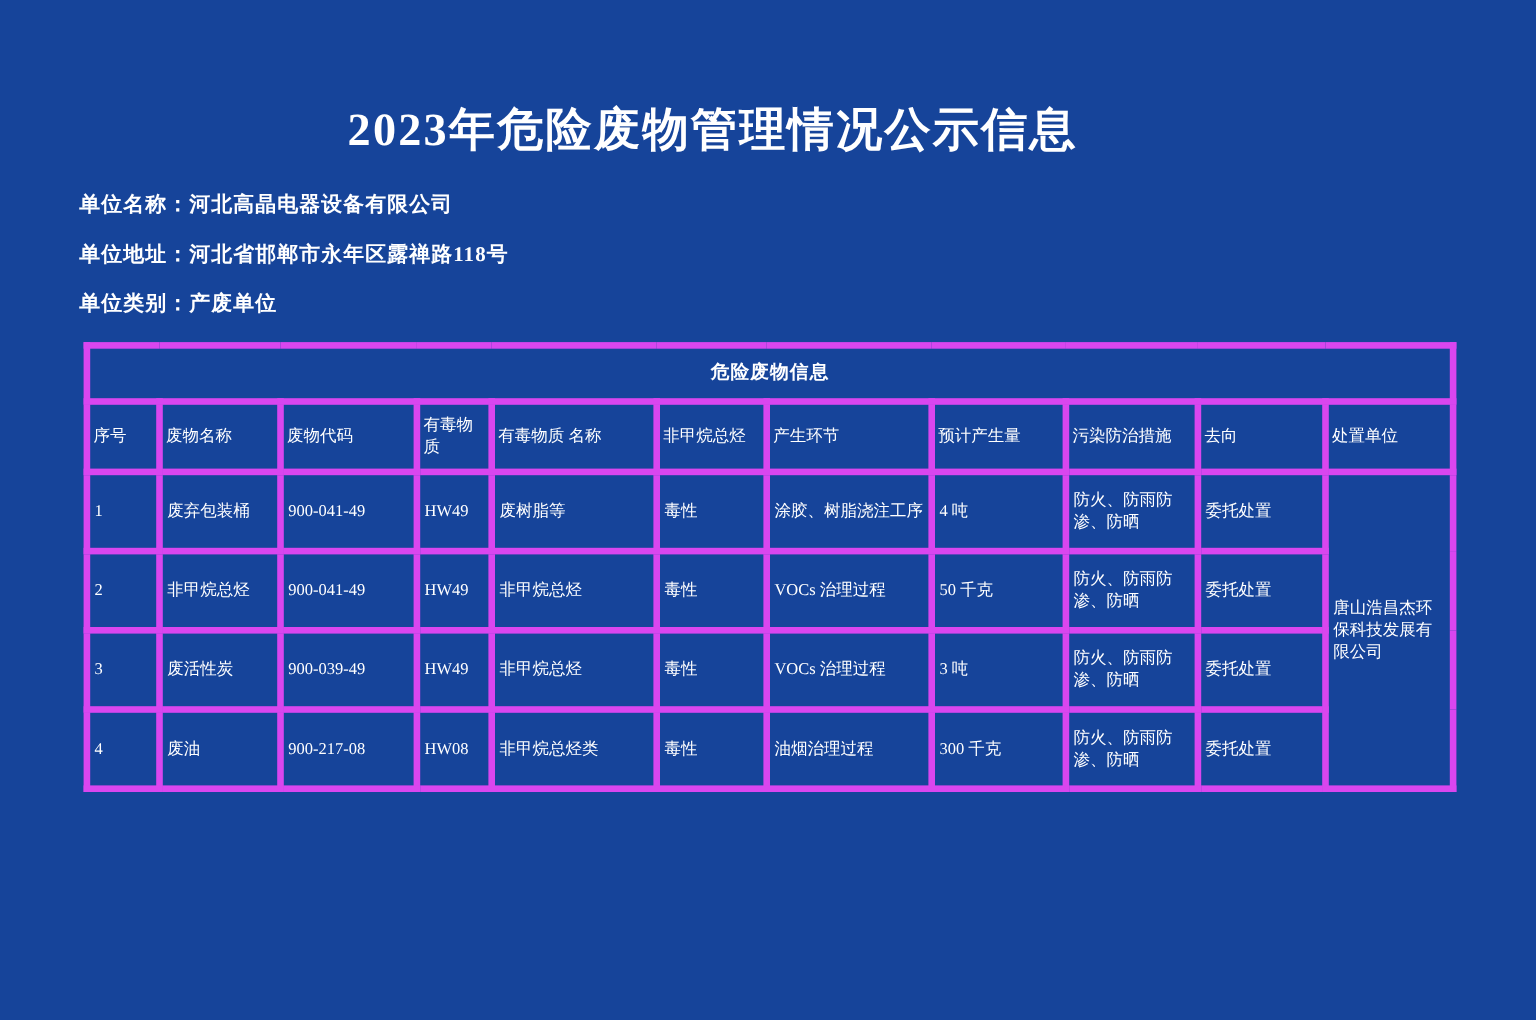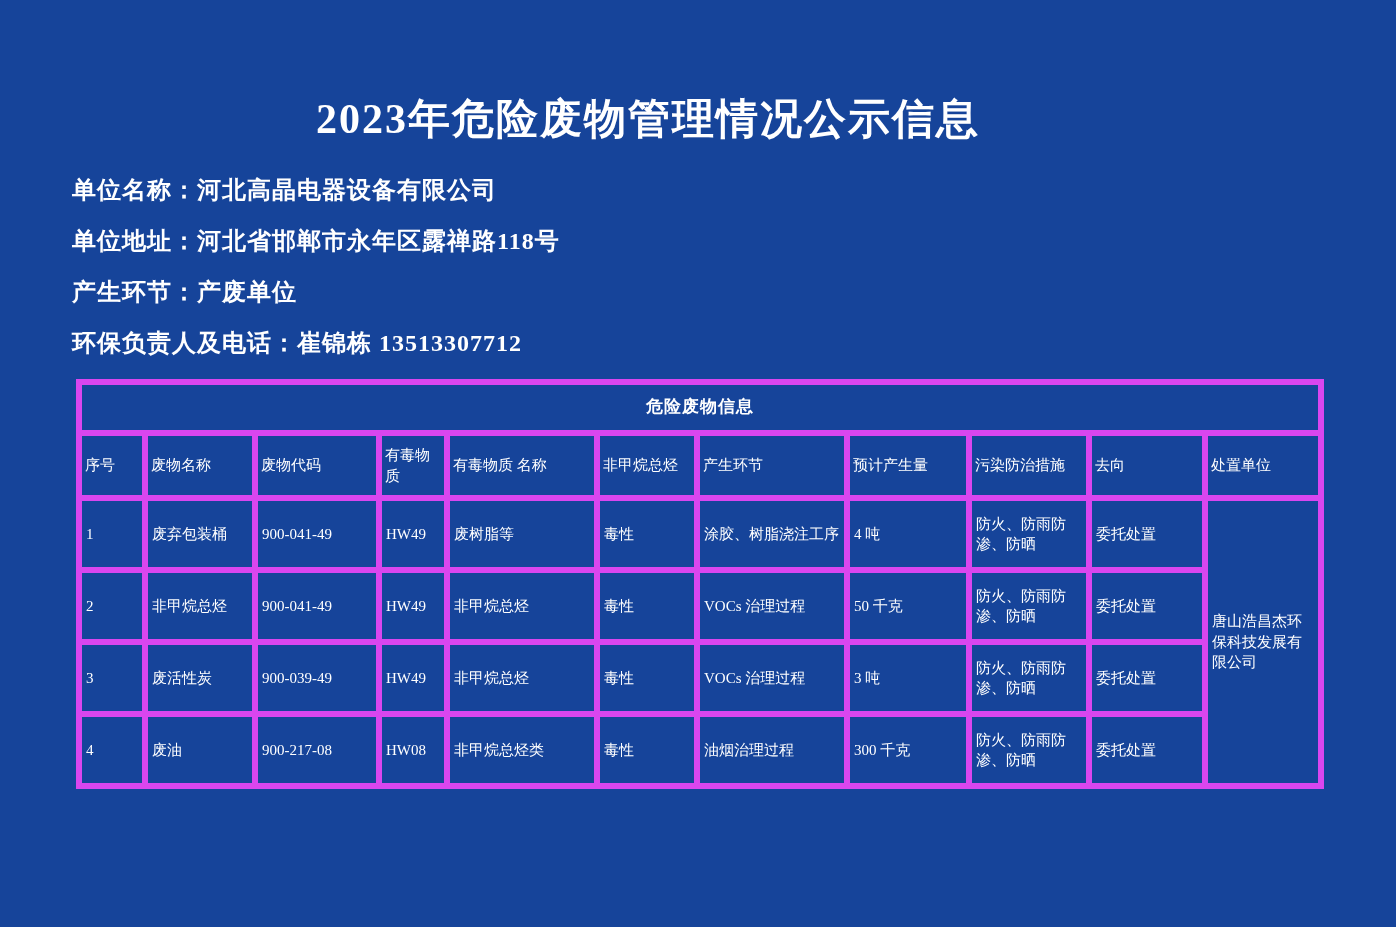--- a/index.html
+++ b/index.html
@@ -26,21 +26,21 @@
     font-size: 42px;
     font-weight: bold;
     letter-spacing: 2px;
     padding-top: 96px;
     line-height: 1.1;
   }
   .meta {
     margin: 34px 0 0 72px;
   }
   .meta-row {
-    font-size: 24px;
+    font-size: 19px;
     font-weight: bold;
     letter-spacing: 1px;
     margin-bottom: 22px;
     line-height: 1.2;
   }
   .meta-row .val {
     font-weight: bold;
   }
   table.waste {
     border-collapse: collapse;
@@ -90,24 +90,21 @@
   <div class="title">2023年危险废物管理情况公示信息</div>
 
   <div class="meta">
     <div class="meta-row">
       <span>单位名称：</span><span class="val">河北高晶电器设备有限公司</span>
     </div>
     <div class="meta-row">
       <span>单位地址：</span><span class="val">河北省邯郸市永年区露禅路118号</span>
     </div>
     <div class="meta-row">
-      <span>产生环节：</span><span class="val">产废单位</span>
-    </div>
-    <div class="meta-row">
-      <span>环保负责人及电话：</span><span class="val">崔锦栋    13513307712</span>
+      <span>单位类别：</span><span class="val">产废单位</span>
     </div>
   </div>
 
   <table class="waste">
     <colgroup>
       <col class="c0">
         <col class="c1">
         <col class="c2">
         <col class="c3">
         <col class="c4">

